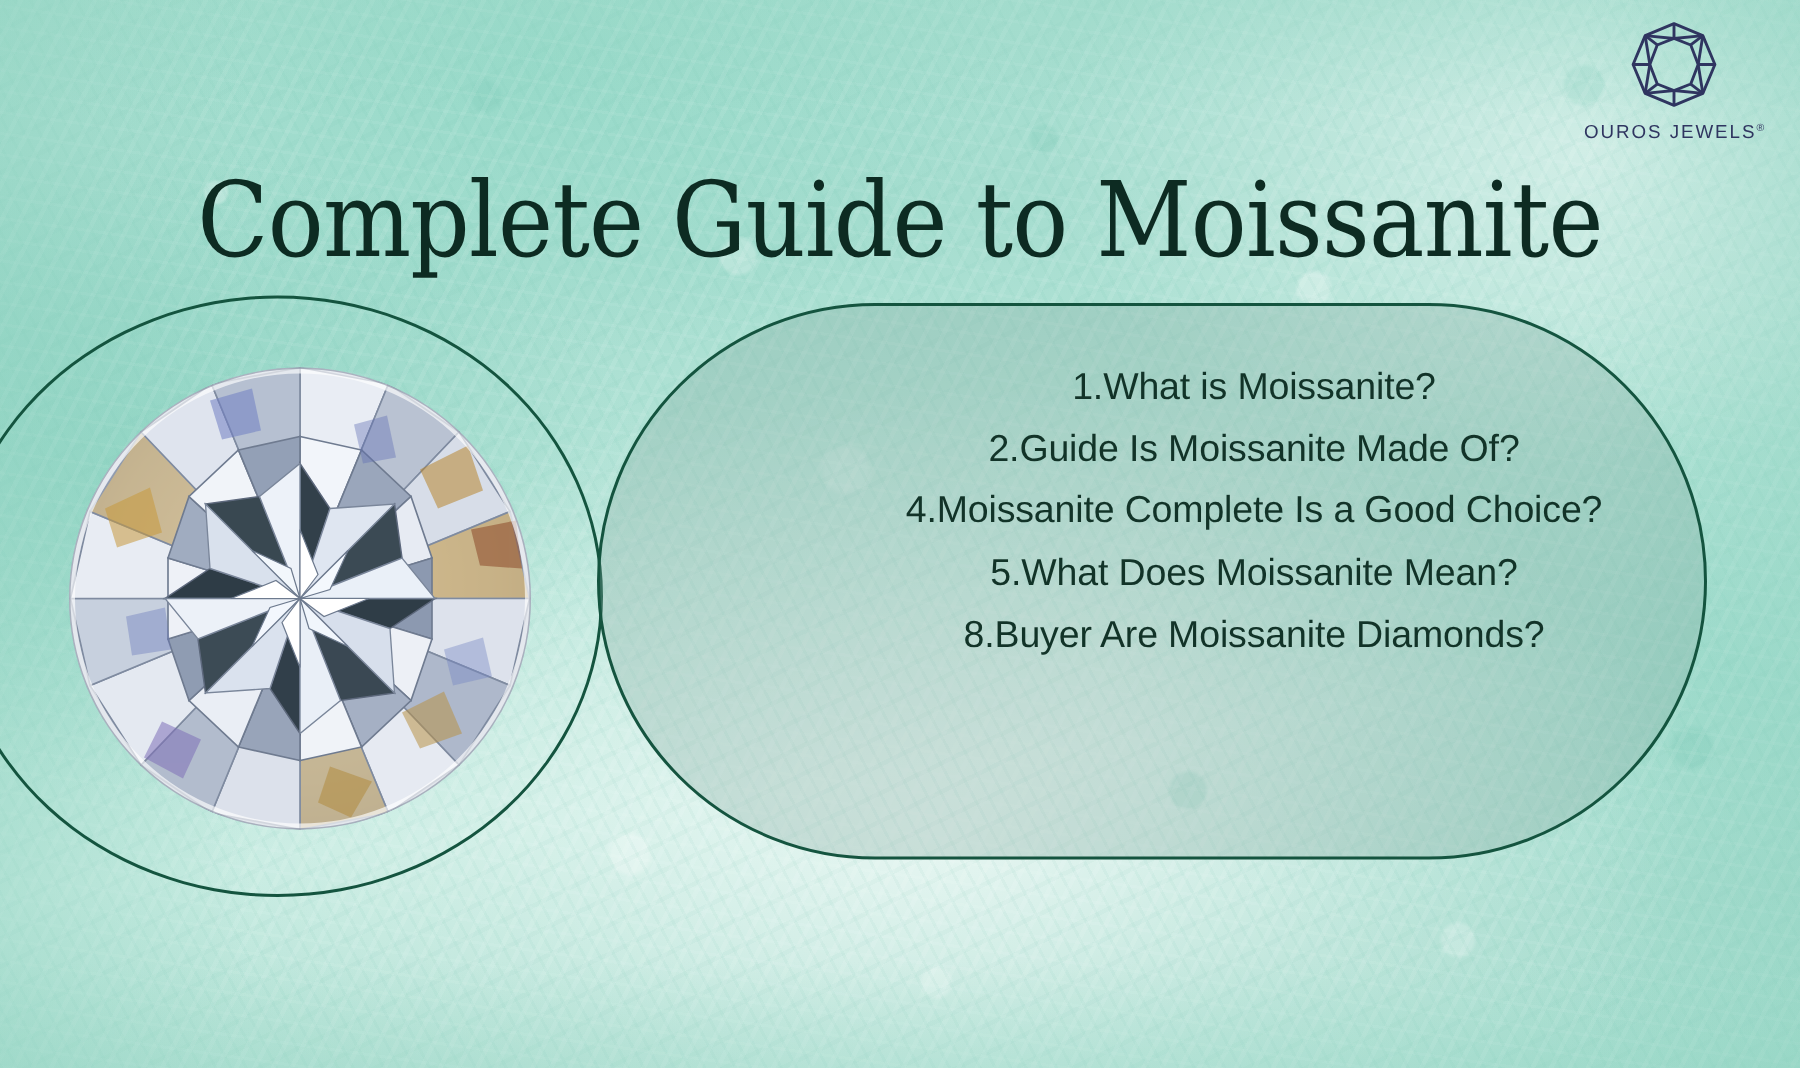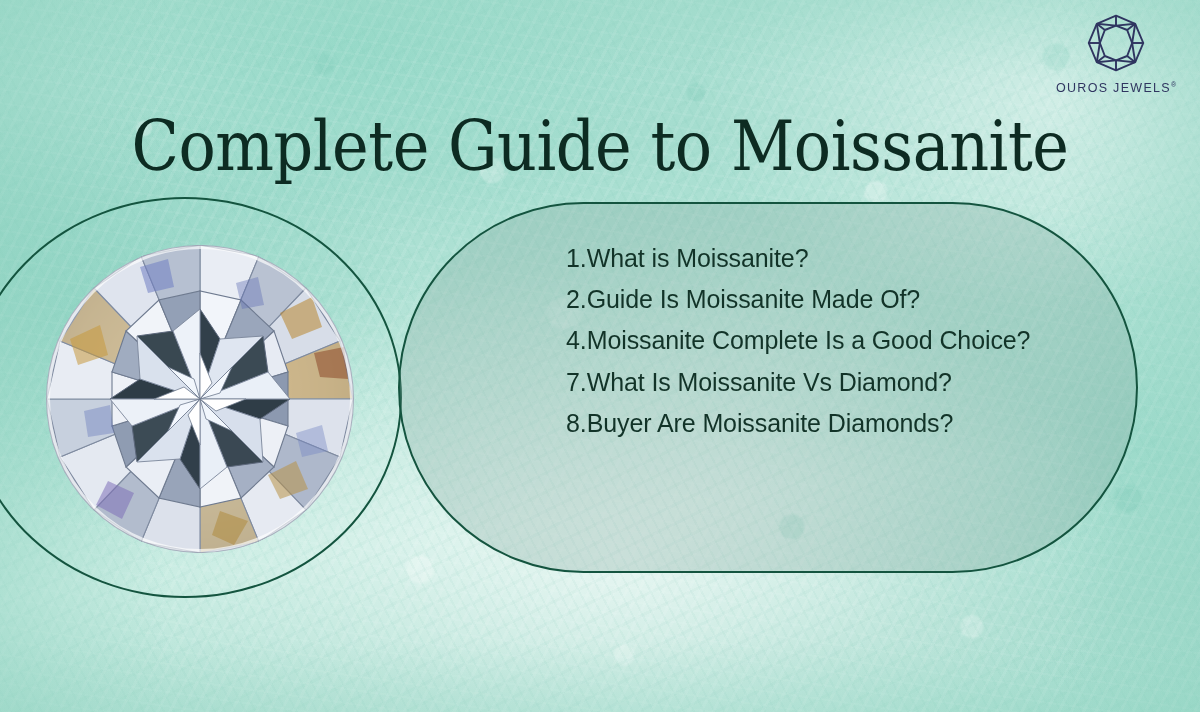--- a/index.html
+++ b/index.html
@@ -149,20 +149,21 @@
 
   
   #faq-list {
     position: absolute;
     left: 566px;
     top: 238px;
     width: 540px;
     margin: 0;
     padding: 0;
     list-style: none;
+    text-align: center;
   }
   #faq-list li {
     font-size: 25px;
     line-height: 41.2px;
     color: #123328;
     font-weight: 400;
     white-space: nowrap;
     letter-spacing: -0.1px;
   }
 </style>
@@ -313,17 +314,17 @@
       </g>
     </svg>
   </div>
 
   <div id="faq-panel"></div>
 
   <ol id="faq-list">
     <li><span>1.</span><span>What is Moissanite?</span></li>
     <li><span>2.</span><span>Guide Is Moissanite Made Of?</span></li>
     <li><span>4.</span><span>Moissanite Complete Is a Good Choice?</span></li>
-    <li><span>7.</span><span>What Is Moissanite Vs Diamond?</span></li>
+    <li><span>5.</span><span>What Does Moissanite Mean?</span></li>
     <li><span>8.</span><span>Buyer Are Moissanite Diamonds?</span></li>
   </ol>
 
 </div>
 
 </body></html>

